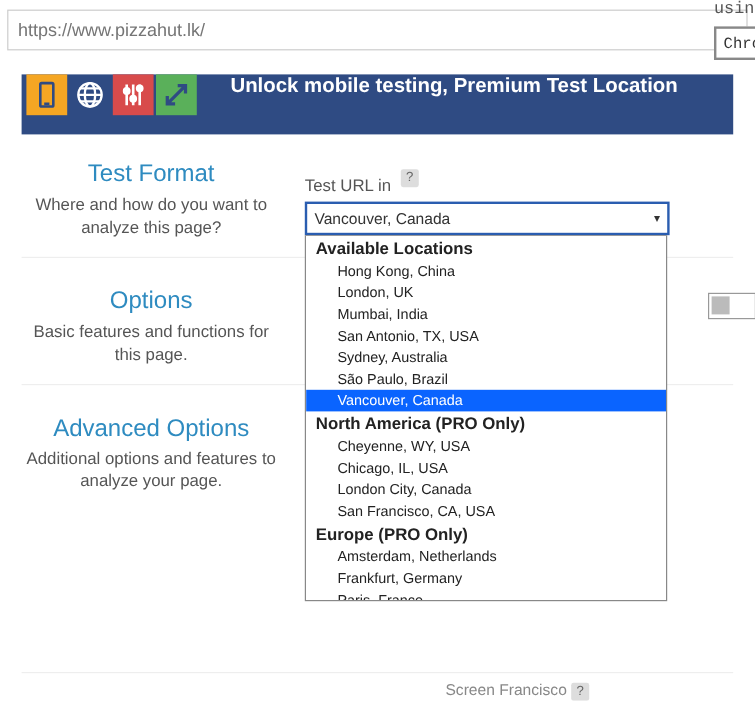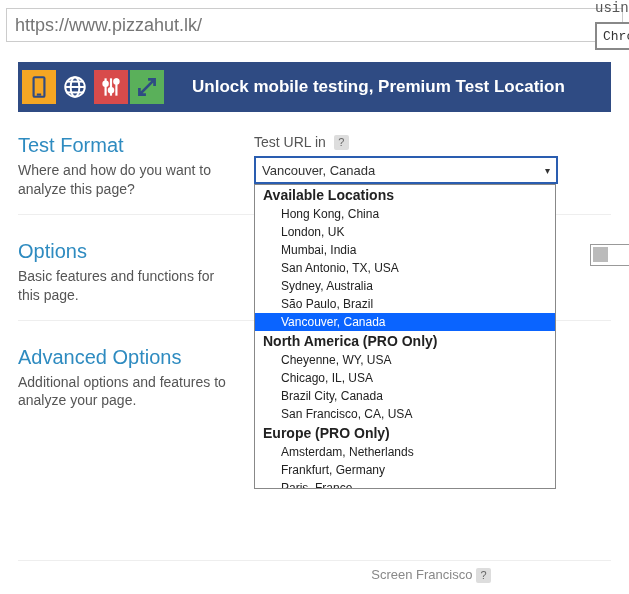--- a/index.html
+++ b/index.html
@@ -1,32 +1,32 @@
 <!DOCTYPE html>
 <html><head>
   <meta charset="utf-8">
   <style>
     * { box-sizing: border-box; margin: 0; padding: 0; }
     body { font-family: Arial, Helvetica, sans-serif; font-size: 14px; color: #333; background: #fff; width: 629px; }
     .url-bar { margin: 8px 6px 0 6px; }
-    .url-input { width: 100%; height: 34px; border: 1px solid #ccc; padding: 6px 8px; font-size: 18px; color: #888; font-family: Arial; }
-    .banner { margin: 20px 18px 0 18px; background: #2f4b83; height: 50px; display: flex; align-items: center; padding: 0 4px; }
+    .url-input { width: 100%; height: 34px; border: 1px solid #ccc; padding: 6px 8px; font-size: 15px; color: #888; font-family: Arial; }
+    .banner { margin: 20px 18px 0 18px; background: #2f4b83; height: 50px; display: flex; padding: 0 4px; }
     .banner-icons { display: flex; gap: 2px; margin-right: 28px; }
     .icon-box { width: 34px; height: 34px; display: flex; align-items: center; justify-content: center; }
     .icon-box svg { width: 26px; height: 26px; }
     .banner-text { color: #fff; font-size: 17px; font-weight: bold; white-space: nowrap; overflow: hidden; }
     .content { margin: 0 18px; }
     .section { display: flex; padding-top: 20px; border-top: 1px solid #eee; margin-top: 15px; }
     .section.first { border-top: none; margin-top: 2px; }
-    .section-left { width: 230px; text-align: left; padding-right: 14px; }
+    .section-left { width: 230px; text-align: center; padding-right: 14px; }
     .section-title { color: #2e8bc0; font-size: 20px; margin-bottom: 4px; }
     .section-desc { color: #555; font-size: 14px; line-height: 1.35; }
     .section-right { flex: 1; padding-left: 6px; position: relative; }
     .field-row { display: flex; align-items: center; gap: 8px; margin-bottom: 6px; }
-    .field-label { color: #555; font-size: 14px; }
+    .field-label { color: #555; font-size: 14px; margin-top: 12px; }
     .help { display: inline-flex; align-items: center; justify-content: center; width: 15px; height: 15px; background: #ddd; color: #666; font-size: 11px; border-radius: 2px; }
     .dropdown-wrap { position: relative; width: 304px; }
     .select-box { width: 100%; height: 28px; border: 2px solid #2a5db0; background: #fff; padding: 2px 6px; font-size: 13px; color: #333; display: flex; align-items: center; justify-content: space-between; }
     .select-box .caret { font-size: 10px; color: #333; }
     .right-col { position: absolute; left: 595px; top: 0; font-family: Liberation Mono, monospace; }
     .right-label { color: #555; font-size: 14px; }
     .right-sel { margin-top: 6px; height: 28px; border: 2px solid #888; background: #fff; padding: 2px 6px; font-size: 13px; color: #333; display: flex; align-items: center; width: 68px; overflow: hidden; }
     .options-swatch { width: 40px; height: 22px; border: 1px solid #999; background: #fff; display: flex; align-items: center; justify-content: flex-start; overflow: hidden; }
     .options-swatch .sq { width: 15px; height: 15px; background: #bbb; margin-left: 2px; }
     .dropdown-list { position: absolute; top: 28px; left: 0; width: 302px; height: 305px; border: 1px solid #888; background: #fff; overflow-y: scroll; z-index: 10; }
@@ -102,21 +102,21 @@
             <div class="dd-item">Hong Kong, China</div>
             <div class="dd-item">London, UK</div>
             <div class="dd-item">Mumbai, India</div>
             <div class="dd-item">San Antonio, TX, USA</div>
             <div class="dd-item">Sydney, Australia</div>
             <div class="dd-item">São Paulo, Brazil</div>
             <div class="dd-item selected">Vancouver, Canada</div>
             <div class="dd-group">North America (PRO Only)</div>
             <div class="dd-item">Cheyenne, WY, USA</div>
             <div class="dd-item">Chicago, IL, USA</div>
-            <div class="dd-item">Brazil City, Canada</div>
+            <div class="dd-item">London City, Canada</div>
             <div class="dd-item">San Francisco, CA, USA</div>
             <div class="dd-group">Europe (PRO Only)</div>
             <div class="dd-item">Amsterdam, Netherlands</div>
             <div class="dd-item">Frankfurt, Germany</div>
             <div class="dd-item">Paris, France</div>
           </div>
       </div>
     </div>
     <div class="right-col">
       <div class="right-label">using</div>

